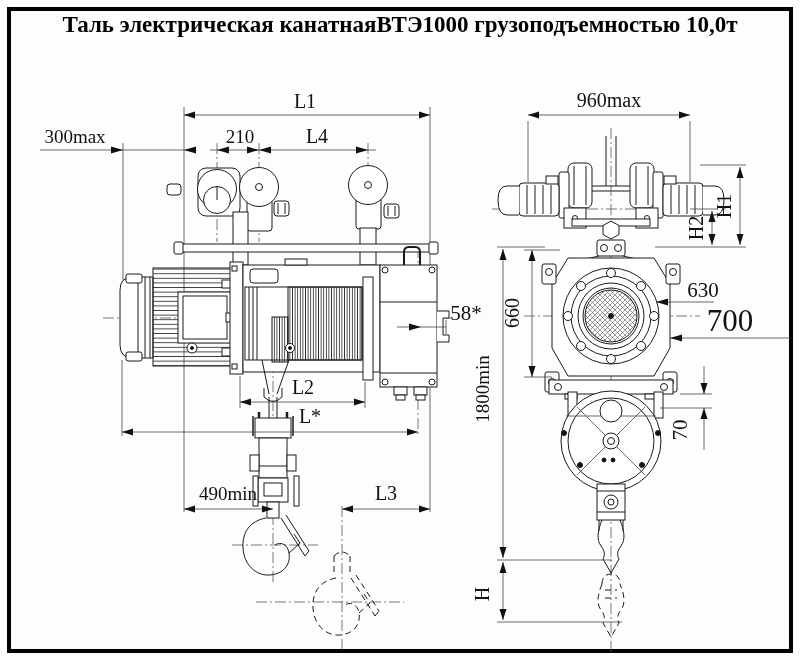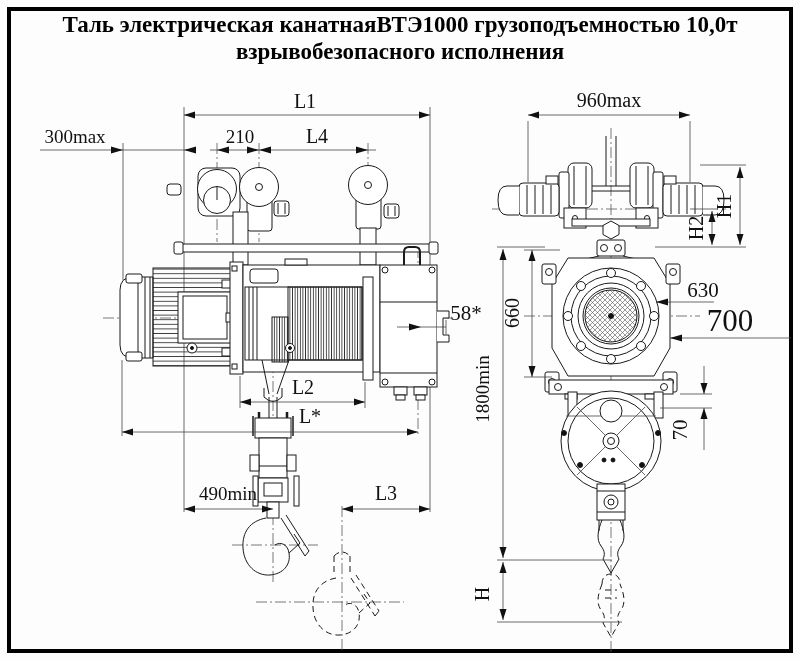--- a/index.html
+++ b/index.html
@@ -19,21 +19,20 @@
   .dash{stroke-dasharray:6 4;}
   .wfill{fill:#fff;}
 </style>
 </head>
 <body>
 
 <div class="stage">
   <div class="frame"></div>
   <div class="title">
     <div>Таль электрическая канатнаяВТЭ1000 грузоподъемностью 10,0т</div>
-    <div>взрывобезопасного исполнения</div>
   </div>
 
   <svg width="800" height="660" viewBox="0 0 800 660">
     <defs>
       <marker id="ah" viewBox="0 0 10 10" refX="10" refY="5" markerWidth="14" markerHeight="14" orient="auto-start-reverse">
         <path d="M0 1.8 L10 5 L0 8.2 z" fill="#111"></path>
       </marker>
       <pattern id="p-rope" width="2.6" height="6" patternUnits="userSpaceOnUse">
         <path d="M1.3 0 V6" stroke="#333" stroke-width="0.9"></path>
       </pattern>

